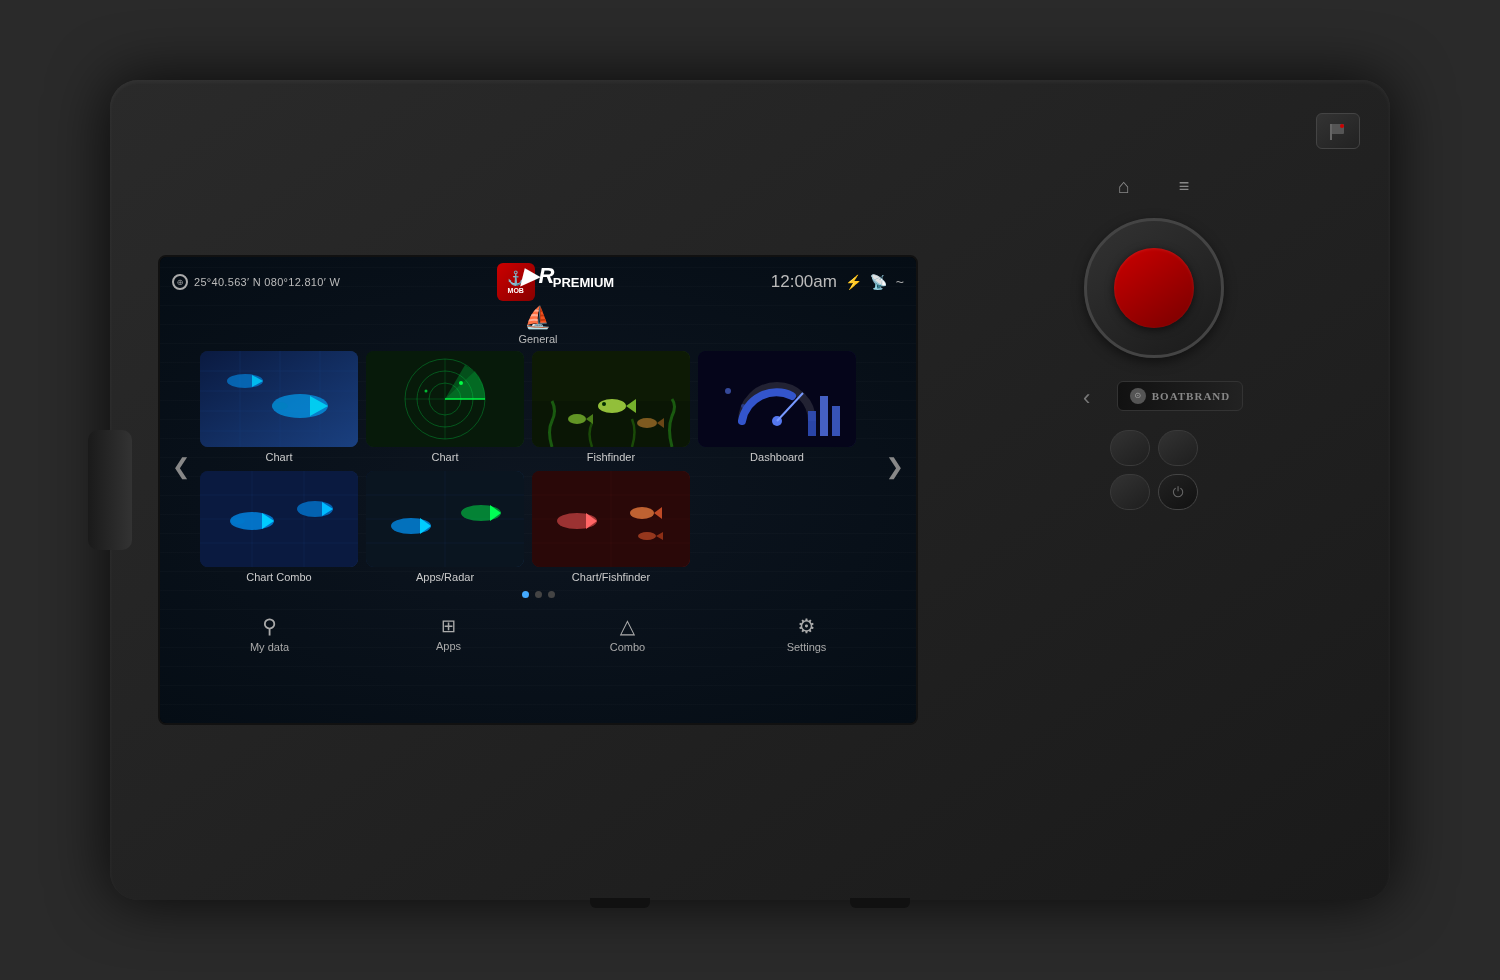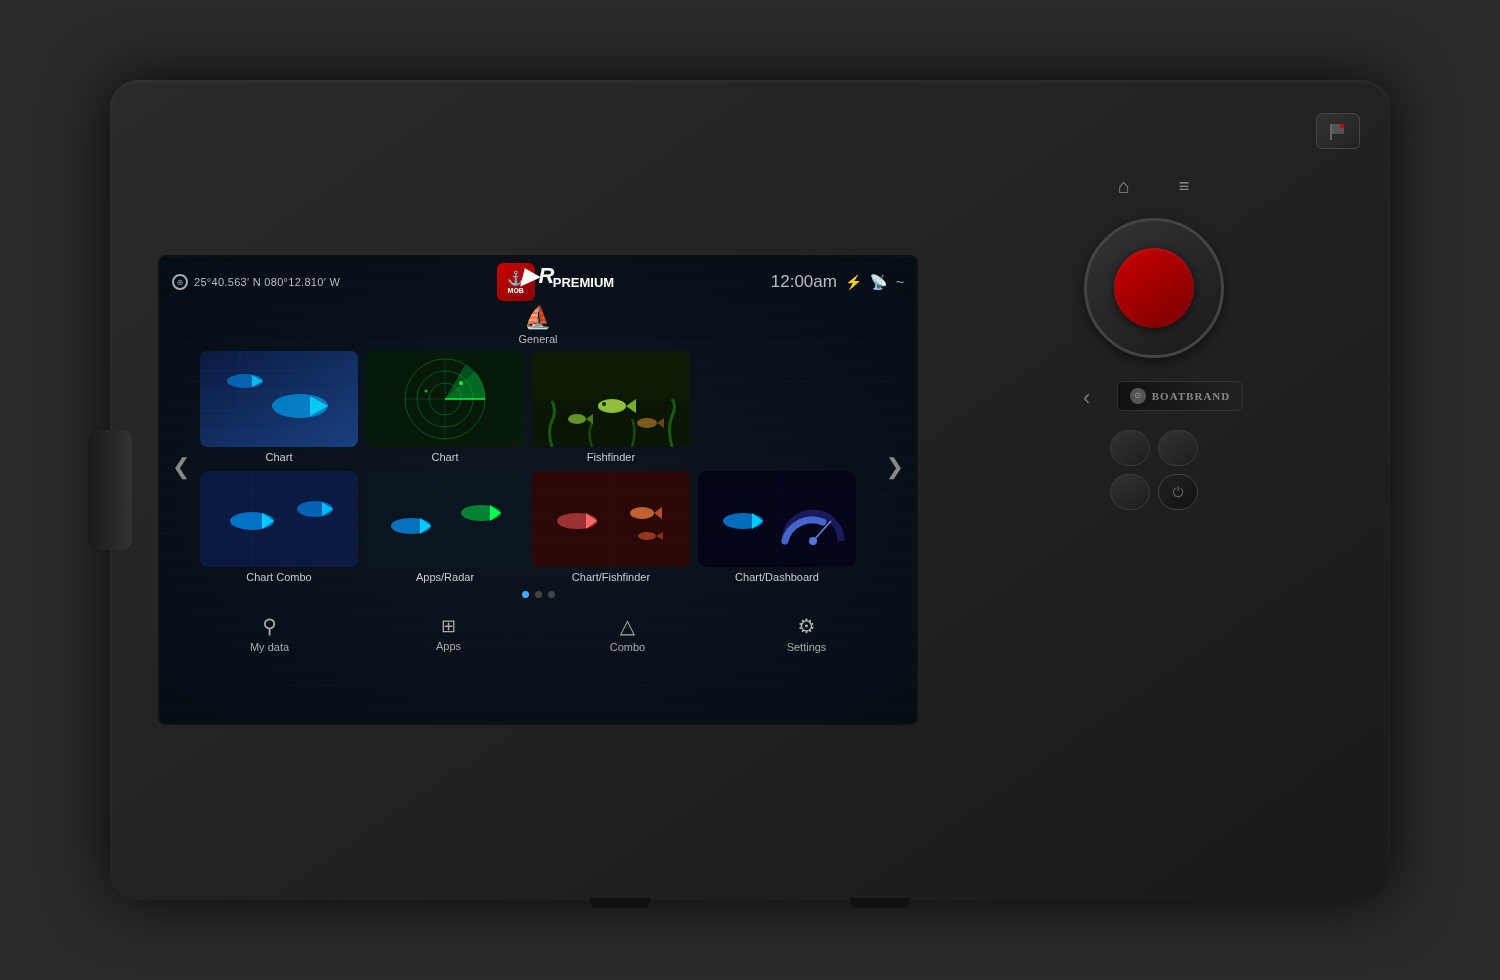--- a/index.html
+++ b/index.html
@@ -649,20 +649,41 @@
                 </g>
                 <g fill="#cc8833" opacity="0.6">
                   <ellipse cx="115" cy="72" rx="10" ry="5"></ellipse>
                   <polygon points="125,72 132,67 132,77" fill="#aa6622"></polygon>
                 </g>
               </svg>
             </div>
             <span class="tile-name">Fishfinder</span>
           </div>
 
+          <div class="tile-outer">
+            <div class="app-tile tile-dashboard">
+              <svg class="tile-svg" viewBox="0 0 158 96" xmlns="http://www.w3.org/2000/svg">
+                <rect width="158" height="96" fill="#05051a"></rect>
+
+                <path d="M79,70 m-35,0 a35,35 0 0,1 70,0" fill="none" stroke="#223" stroke-width="8"></path>
+                <path d="M79,70 m-35,0 a35,35 0 0,1 50,-25" fill="none" stroke="#3355cc" stroke-width="8" stroke-linecap="round"></path>
+                <circle cx="79" cy="70" r="5" fill="#5577ee"></circle>
+
+                <line x1="79" y1="70" x2="105" y2="42" stroke="#7799ff" stroke-width="2"></line>
+
+                <rect x="110" y="60" width="8" height="25" fill="#3355cc" opacity="0.8"></rect>
+                <rect x="122" y="45" width="8" height="40" fill="#5577ee" opacity="0.8"></rect>
+                <rect x="134" y="55" width="8" height="30" fill="#4466dd" opacity="0.8"></rect>
+
+                <circle cx="30" cy="40" r="3" fill="#5577ee" opacity="0.6"></circle>
+                <circle cx="45" cy="55" r="2" fill="#3355cc" opacity="0.5"></circle>
+              </svg>
+            </div>
+            <span class="tile-name">Dashboard</span>
+          </div>
         </div>
 
         <div class="apps-row">
 
           <div class="tile-outer">
             <div class="app-tile tile-chartcombo">
               <svg class="tile-svg" viewBox="0 0 158 96" xmlns="http://www.w3.org/2000/svg">
                 <rect width="158" height="96" fill="#0a1a40"></rect>
                 <g stroke="#1a4080" stroke-width="0.5" opacity="0.4">
                   <line x1="0" y1="24" x2="158" y2="24"></line>
@@ -724,42 +745,20 @@
                 </g>
                 <g fill="#ff6633" opacity="0.5">
                   <ellipse cx="115" cy="65" rx="9" ry="4"></ellipse>
                   <polygon points="124,65 131,61 131,69" fill="#ee5522"></polygon>
                 </g>
               </svg>
             </div>
             <span class="tile-name">Chart/Fishfinder</span>
           </div>
 
-          <div class="tile-outer">
-            <div class="app-tile tile-chartdash">
-              <svg class="tile-svg" viewBox="0 0 158 96" xmlns="http://www.w3.org/2000/svg">
-                <rect width="158" height="96" fill="#05051a"></rect>
-                <g stroke="#1a1a5a" stroke-width="0.5" opacity="0.4">
-                  <line x1="0" y1="24" x2="158" y2="24"></line>
-                  <line x1="0" y1="48" x2="158" y2="48"></line>
-                  <line x1="0" y1="72" x2="158" y2="72"></line>
-                  <line x1="79" y1="0" x2="79" y2="96"></line>
-                </g>
-
-                <ellipse cx="45" cy="50" rx="20" ry="8" fill="#0099ff" opacity="0.7"></ellipse>
-                <polygon points="65,50 54,42 54,58" fill="#00ccff"></polygon>
-
-                <path d="M115,70 m-28,0 a28,28 0 0,1 56,0" fill="none" stroke="#1a1a5a" stroke-width="7"></path>
-                <path d="M115,70 m-28,0 a28,28 0 0,1 38,-19" fill="none" stroke="#4466cc" stroke-width="7" stroke-linecap="round"></path>
-                <line x1="115" y1="70" x2="133" y2="50" stroke="#6688ee" stroke-width="1.5"></line>
-                <circle cx="115" cy="70" r="4" fill="#5577dd"></circle>
-              </svg>
-            </div>
-            <span class="tile-name">Chart/Dashboard</span>
-          </div>
         </div>
       </div>
 
       <div class="pagination-dots">
         <div class="dot active"></div>
         <div class="dot inactive"></div>
         <div class="dot inactive"></div>
       </div>
 
       <div class="bottom-nav">

